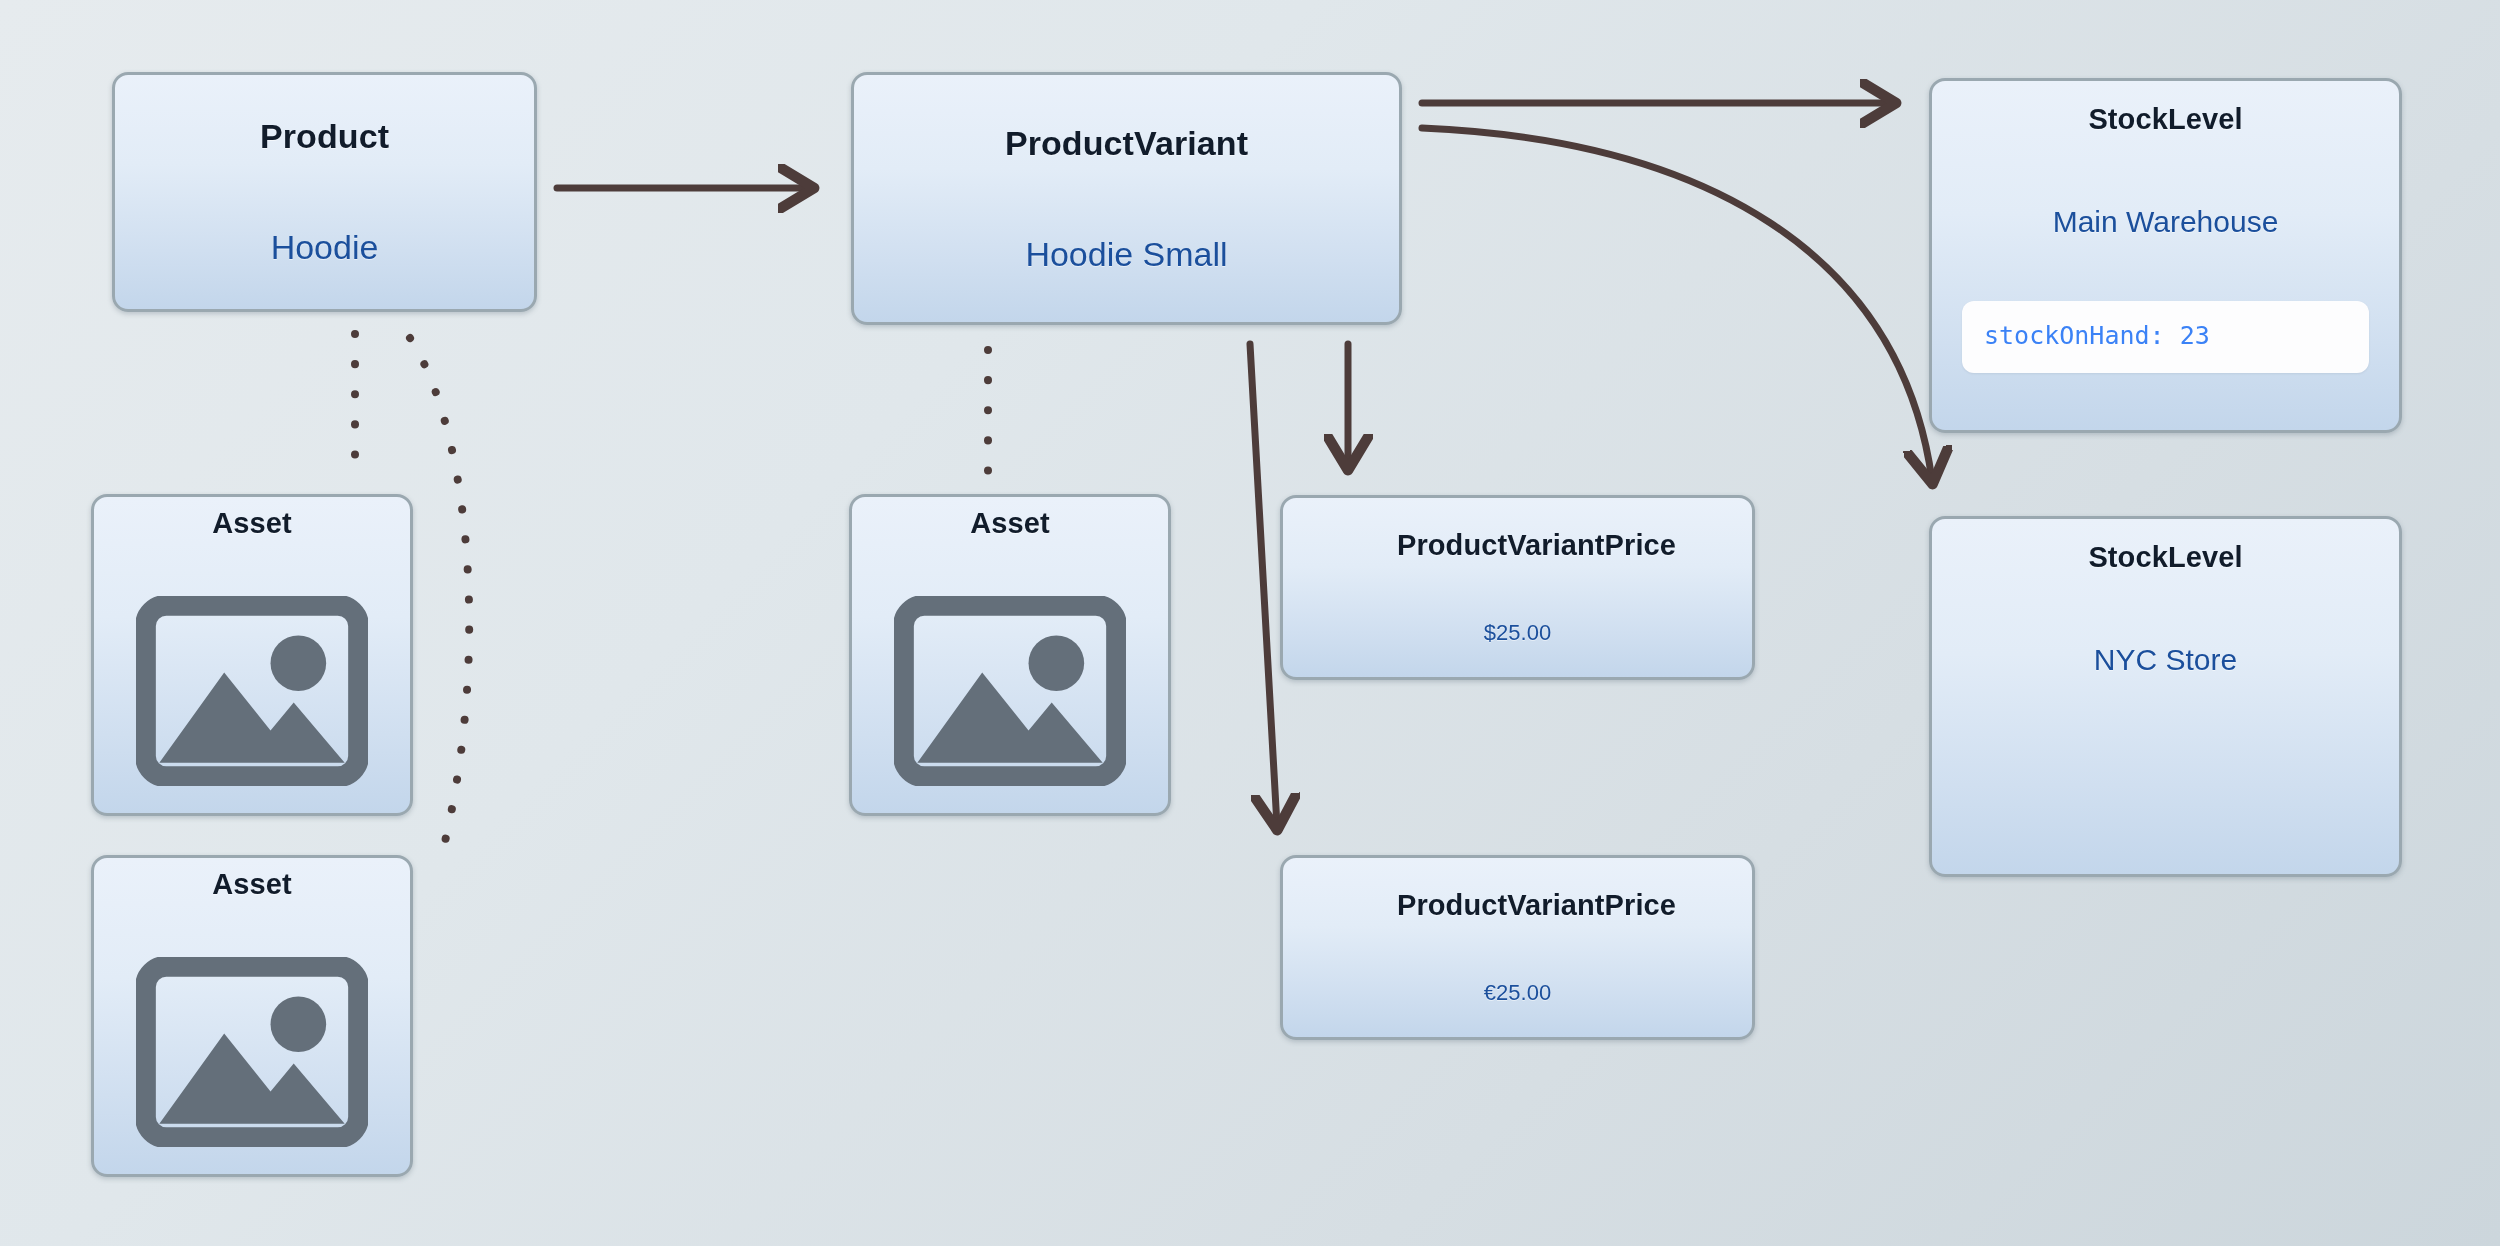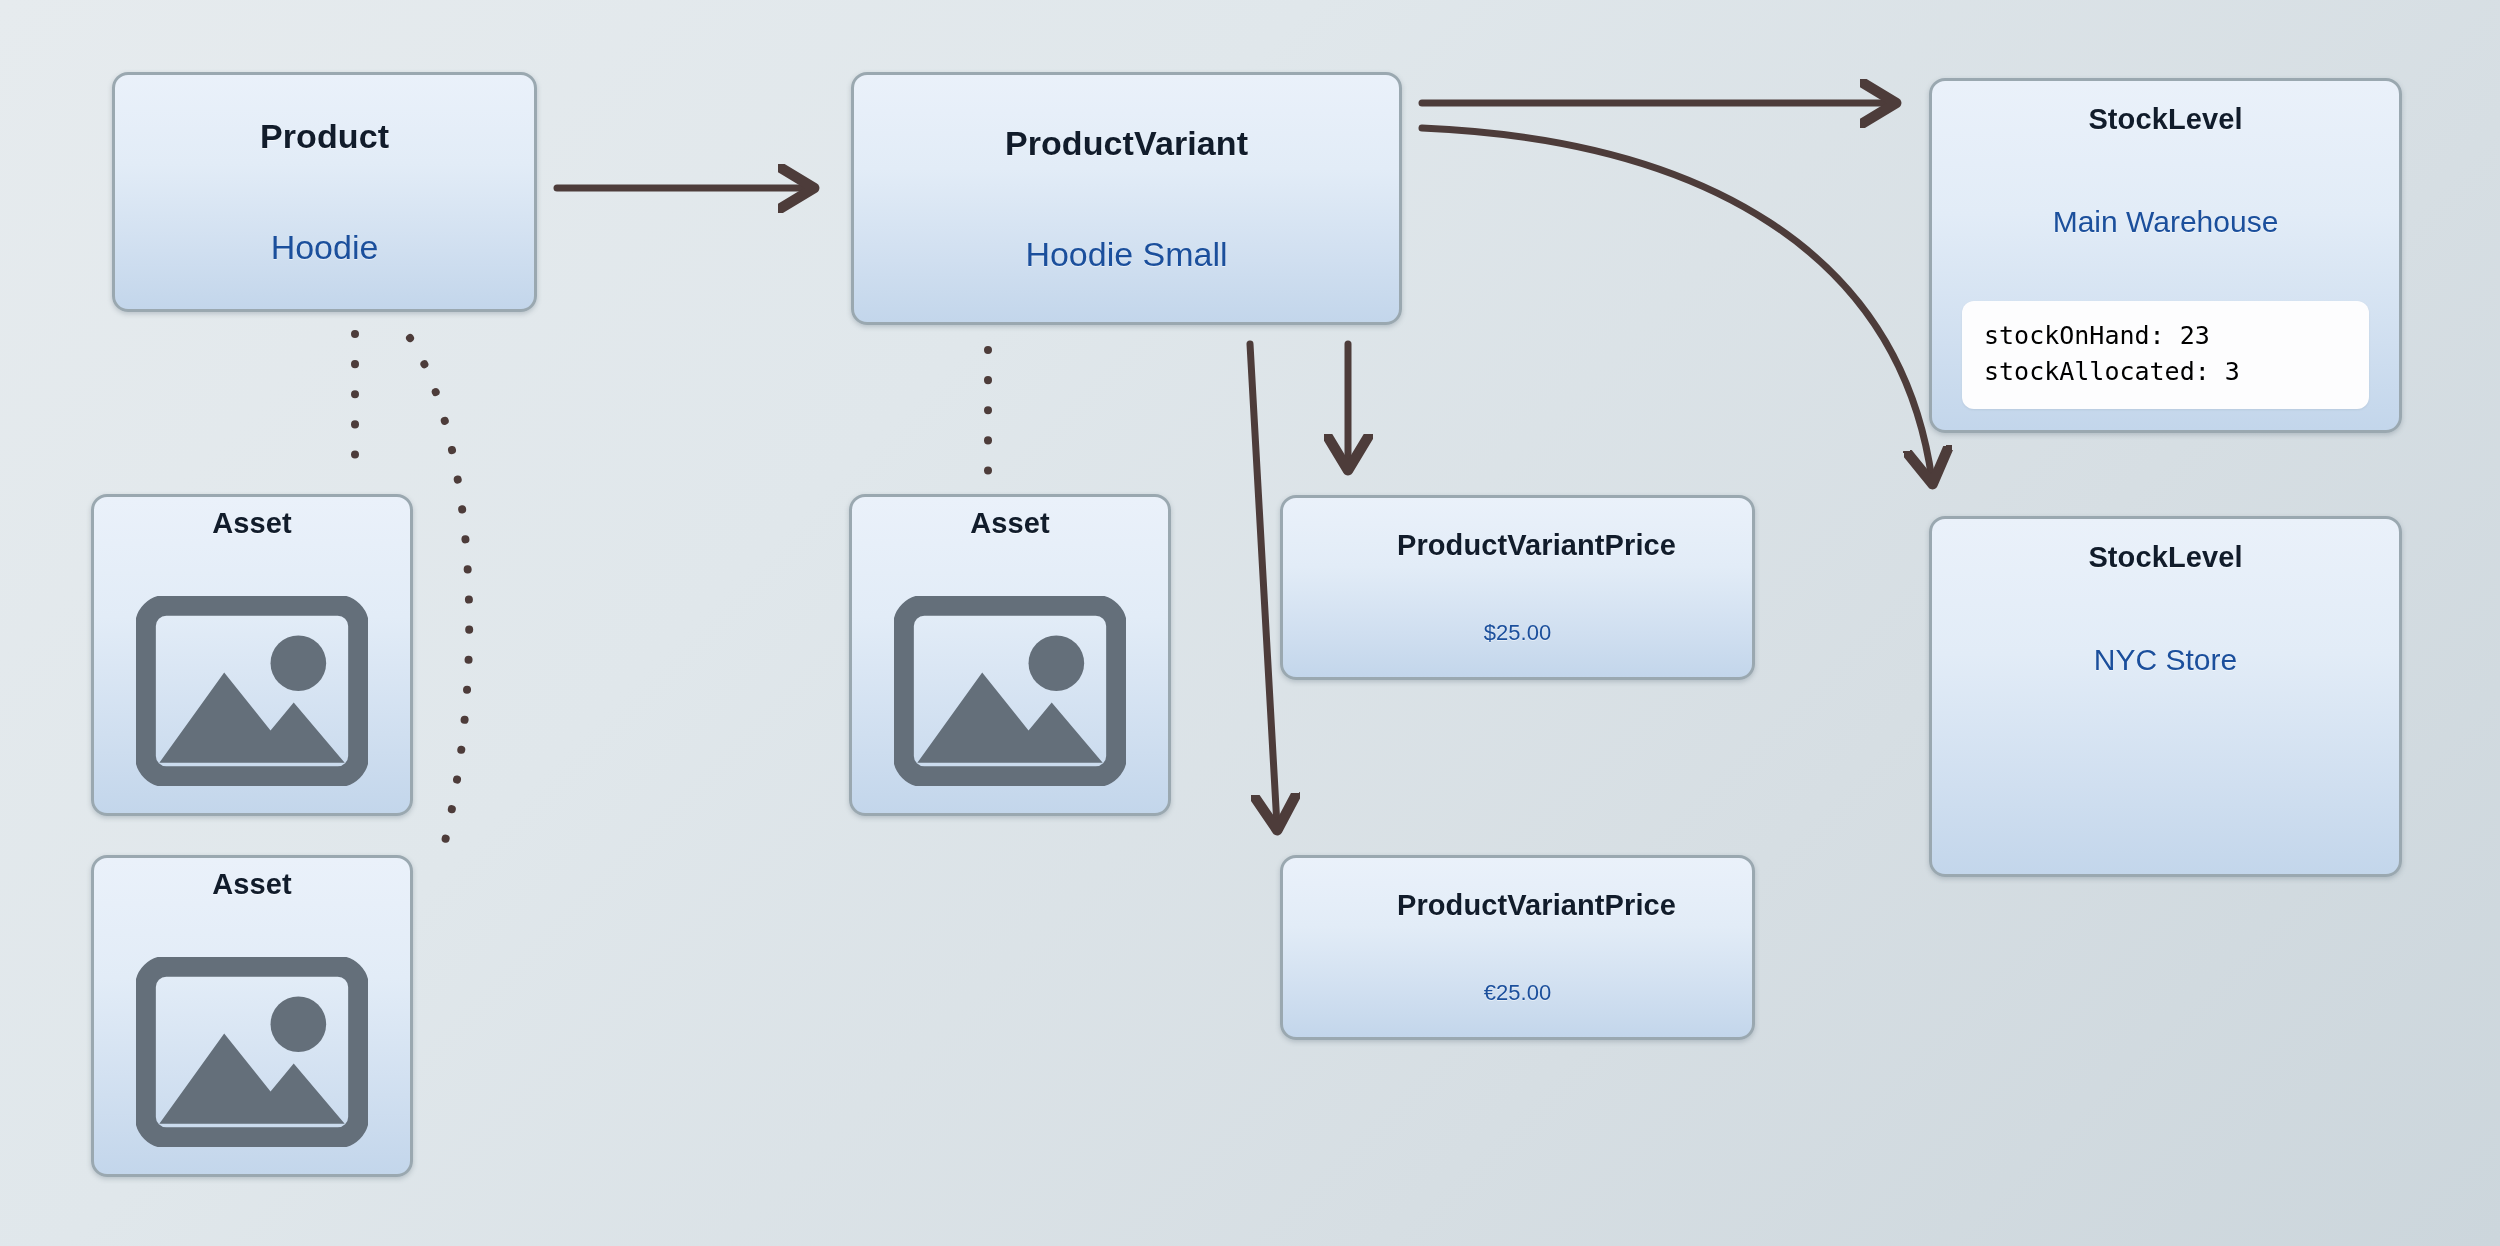--- a/index.html
+++ b/index.html
@@ -114,21 +114,21 @@
 
   .stock-fields {
     margin-top: 22px;
     width: 100%;
     background: #fdfdfe;
     border-radius: 12px;
     padding: 17px 20px 19px 22px;
     font-family: "DejaVu Sans Mono", "Liberation Mono", monospace;
     font-size: 25px;
     line-height: 1.44;
-    color: #000000;
+    color: #3b82f6;
     text-align: left;
     box-shadow: 0 1px 2px rgba(90,105,120,0.12);
   }
   .stock-field { white-space: pre; }
 </style>
 </head>
 <body>
 
 <div id="diagram">
 
@@ -201,21 +201,20 @@
   <div class="node price" id="node-price-eur">
     <div class="node-title">ProductVariantPrice</div>
     <div class="node-sub">€25.00</div>
   </div>
 
   <div class="node stock" id="node-stock-1">
     <div class="node-title">StockLevel</div>
     <div class="node-sub">Main Warehouse</div>
     <div class="stock-fields">
       <div class="stock-field">stockOnHand: 23</div>
-      <div class="stock-field">stockAllocated: 3</div>
     </div>
   </div>
 
   <div class="node stock" id="node-stock-2">
     <div class="node-title">StockLevel</div>
     <div class="node-sub">NYC Store</div>
   </div>
 
 </div>
 

